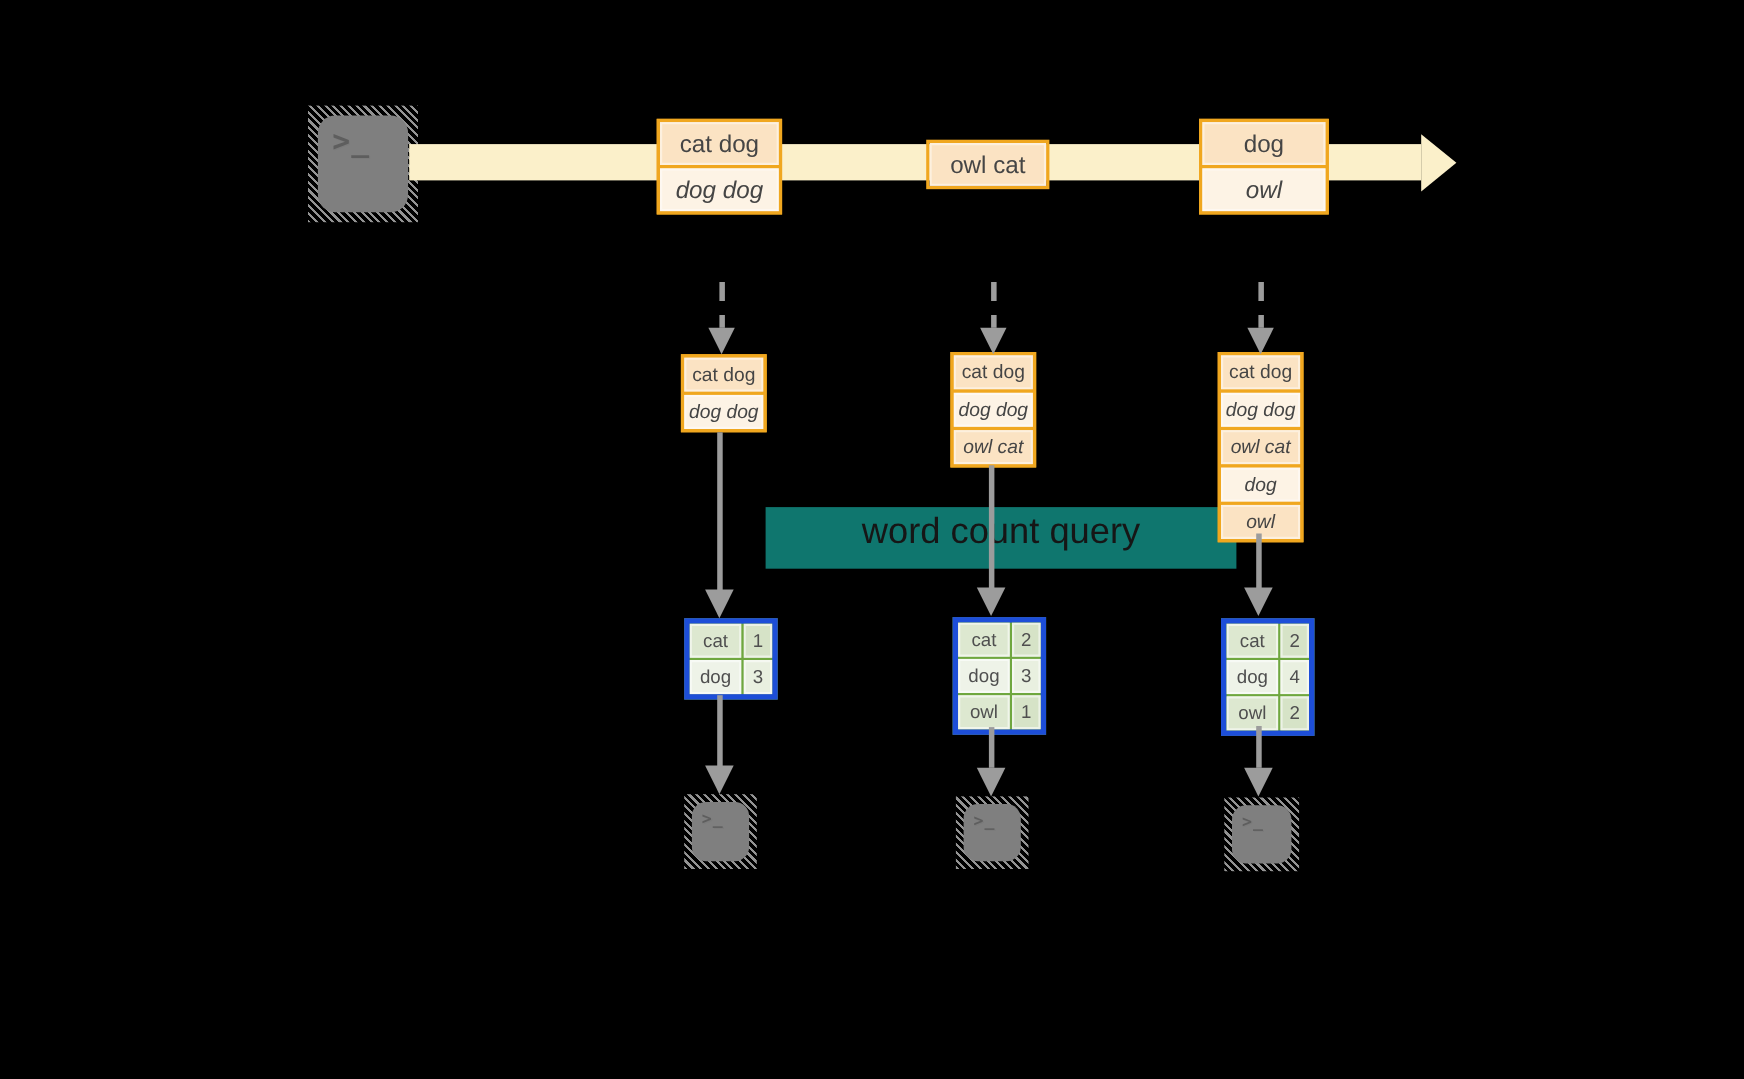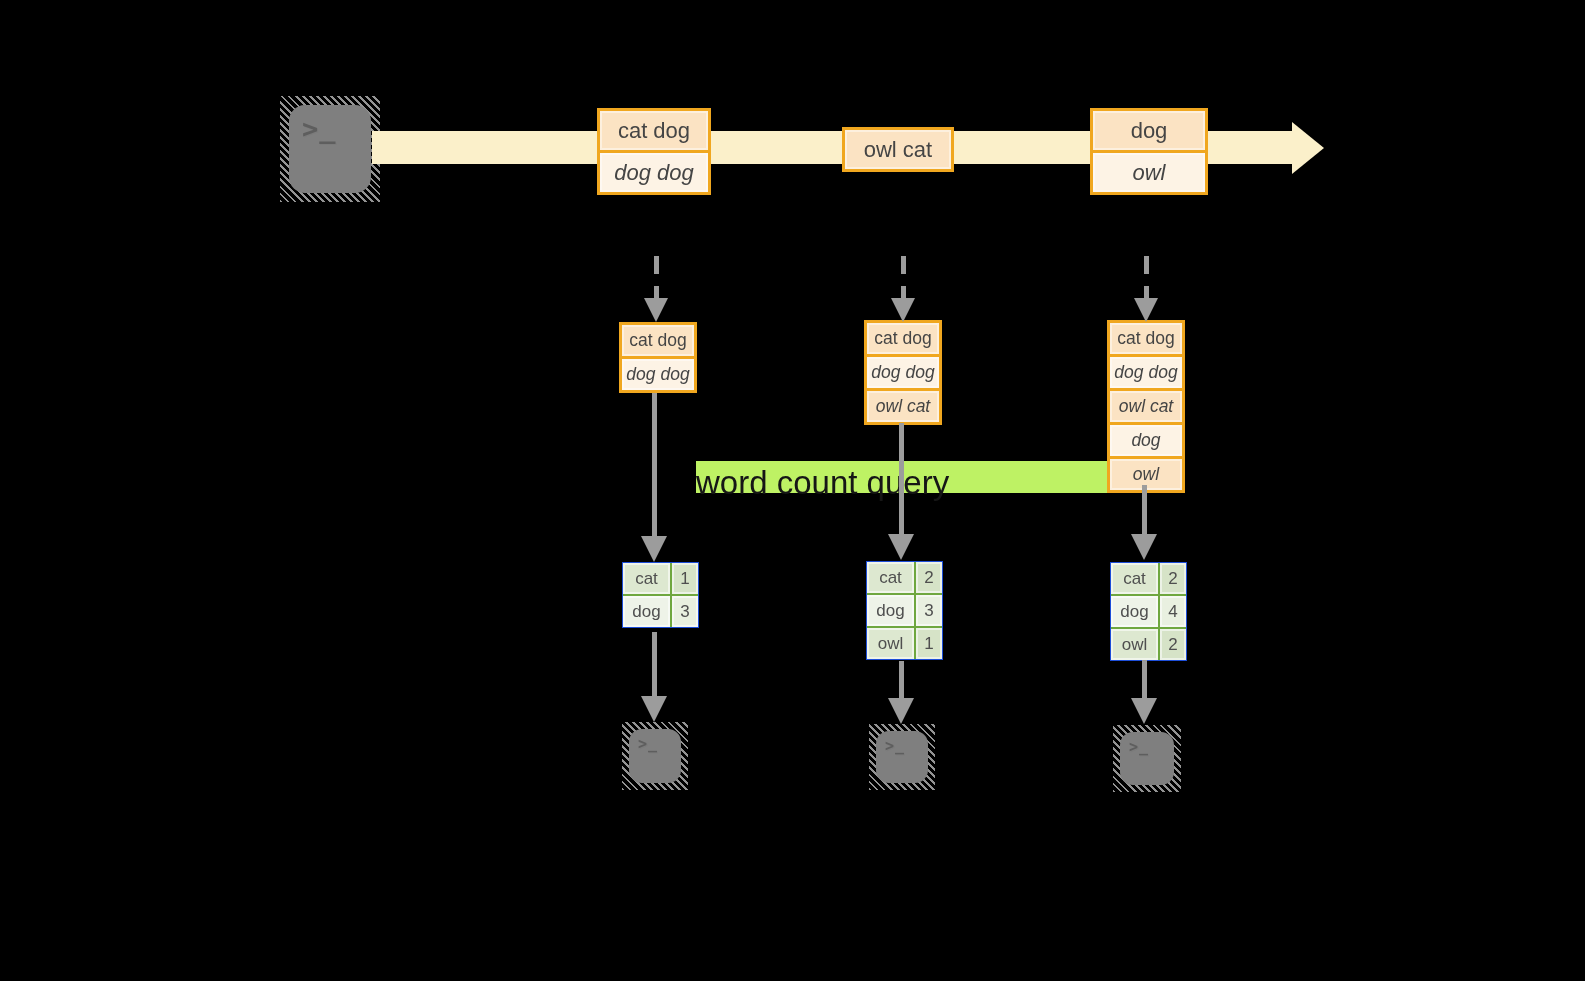--- a/index.html
+++ b/index.html
@@ -46,27 +46,27 @@
     background:repeating-linear-gradient(180deg,#9c9c9c 0 18px, rgba(0,0,0,0) 18px 30px);
   }
   .vline{position:absolute;width:5px;background:#9c9c9c;z-index:4;}
   .vhead{
     position:absolute;width:0;height:0;z-index:4;
     border-left:13px solid transparent;border-right:13px solid transparent;border-top:26px solid #9c9c9c;
   }
   .vhead.smallhead{border-left-width:12px;border-right-width:12px;border-top-width:24px;}
   
   .banner{
-    position:absolute;left:696px;top:461px;width:428px;height:32px;background:#bef264;z-index:1;
-    text-align:left;line-height:44px;font-size:33px;color:#161616;
+    position:absolute;left:696px;top:461px;width:428px;height:56px;background:#0f766e;z-index:1;
+    text-align:center;line-height:44px;font-size:33px;color:#161616;
   }
   
   .gtable{
     position:absolute;z-index:2;display:grid;grid-template-columns:47px 26px;gap:2px;
-    background:#6fa73f;border:1px solid #1d4ed8;
+    background:#6fa73f;border:5px solid #1d4ed8;
   }
   .gcell{
     height:31px;line-height:31px;text-align:center;font-size:17px;color:#4f4f4f;
     box-shadow:inset 0 0 0 2px rgba(255,255,255,.55);
   }
   .g-dark{background:#dde8d0;}
   .g-darker{background:#d6e3c7;}
   .g-light{background:#eef3e8;}
   .g-lighter{background:#e9f0e0;}
 </style>

